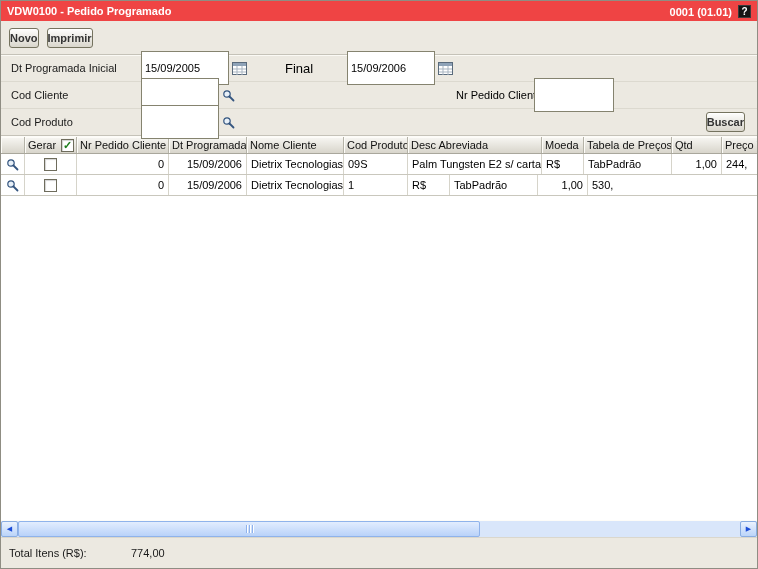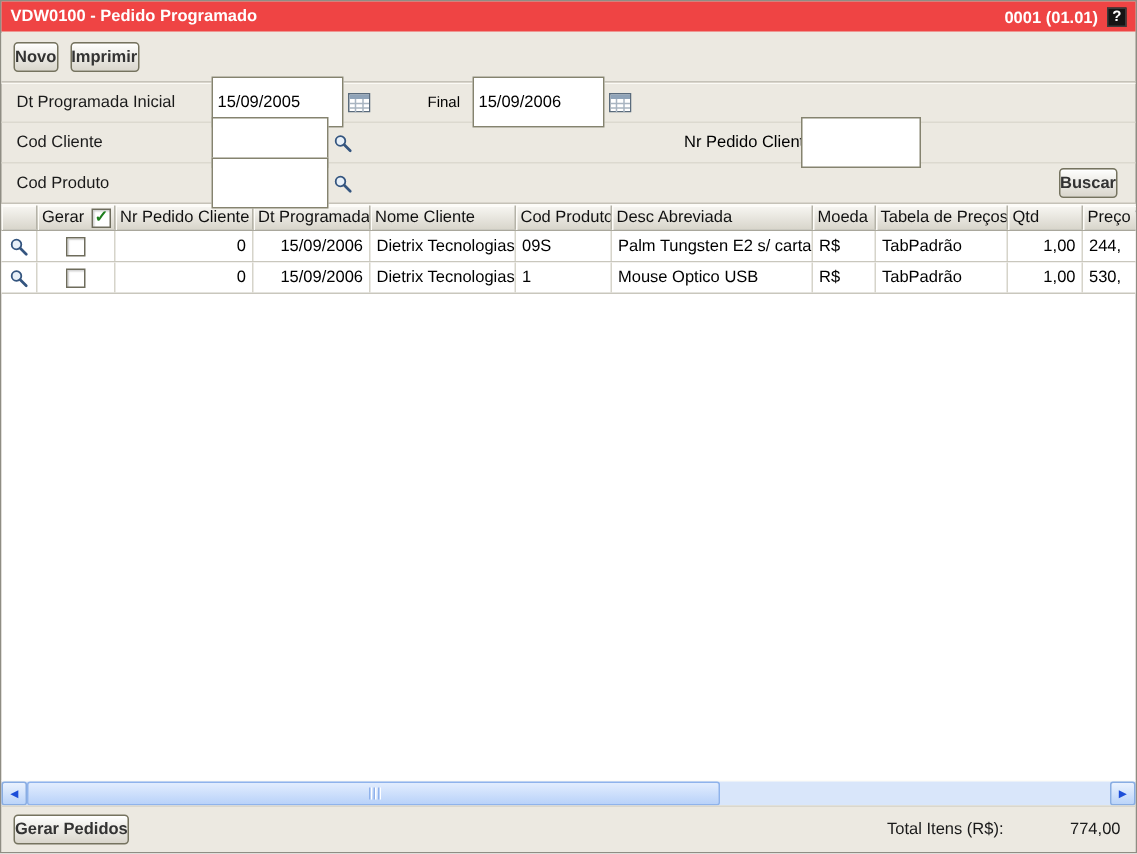--- a/index.html
+++ b/index.html
@@ -48,21 +48,21 @@
     border-bottom: 1px solid #DCD9CF;
   }
   .filters .frow:last-child { border-bottom: 1px solid #C5C2B8; }
   .flabel { width: 130px; font-size: 11px; color: #1a1a1a; flex: 0 0 auto; }
   .finput {
     width: 88px; height: 34px; border: 1px solid #85836F;
     font-size: 11px; padding: 0 3px; background: #fff;
   }
   .finput.small { width: 78px; }
   .icon-btn { margin-left: 3px; display: inline-flex; align-items: center; cursor: pointer; }
-  .lbl-final { margin-left: 38px; width: 30px; font-size: 10px; }
+  .lbl-final { margin-left: 38px; width: 62px; font-size: 13px; }
   .abs-label { position: absolute; left: 455px; font-size: 11px; }
   .abs-input { position: absolute; left: 533px; width: 80px; }
   .buscar-btn { position: absolute; right: 12px; }
 
   
   .grid { background: #fff; font-size: 11px; flex: 0 0 auto; }
   .grid-header {
     display: flex; height: 18px;
     background: linear-gradient(#F8F7F3, #D8D5CB);
     border-bottom: 1px solid #A9A79C; border-top: 1px solid #FDFCF8;
@@ -259,21 +259,20 @@
             </svg>
         </span>
       </div>
       <div class="gc w1 center">
           <span class="cb"></span>
         </div>
       <div class="gc w2 right">0</div>
       <div class="gc w3 right">15/09/2006</div>
       <div class="gc w4">Dietrix Tecnologias</div>
       <div class="gc w5">1</div>
-      <div class="gc w6">Mouse Optico USB</div>
       <div class="gc w7">R$</div>
       <div class="gc w8">TabPadrão</div>
       <div class="gc w9 right">1,00</div>
       <div class="gc w10">530,</div>
     </div>
   </div>
 
   <div class="spacer"></div>
 
   <div class="hscroll">
@@ -283,20 +282,19 @@
           <i></i>
           <i></i>
           <i></i>
         </span>
     </div>
     <div class="sb-track"></div>
     <div class="sb-btn">▶</div>
   </div>
 
   <div class="footer">
-    <button class="btn">Gerar Pedidos</button>
     <div class="total">
       <span>Total Itens (R$):</span>
       <span class="total-value">774,00</span>
     </div>
   </div>
 
 </div>
 
 </body></html>

